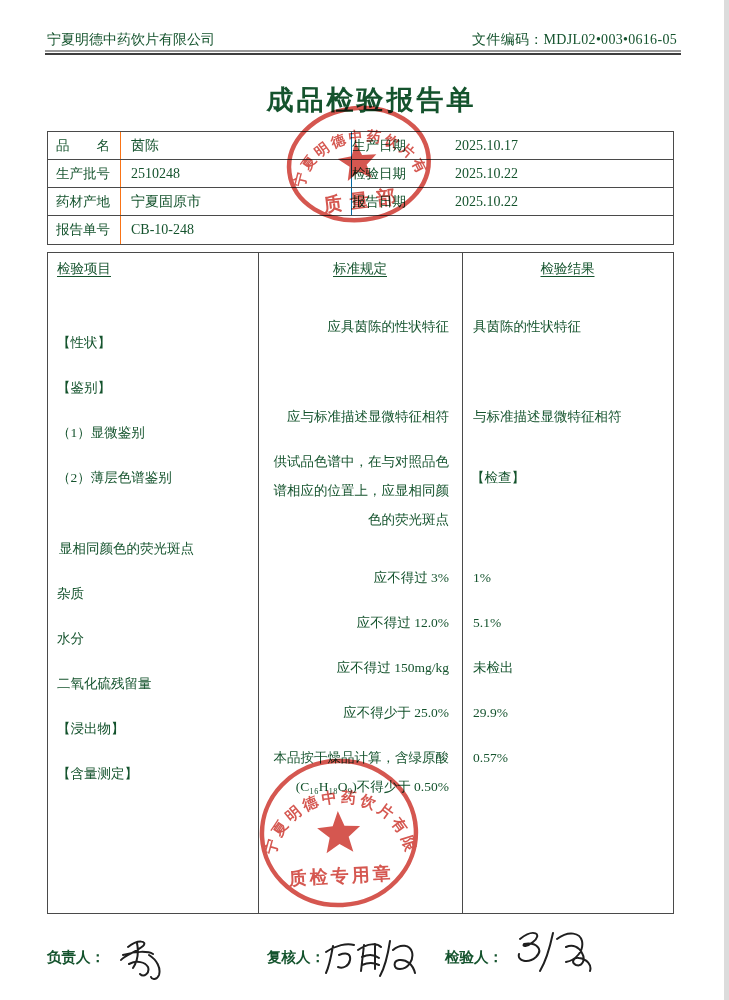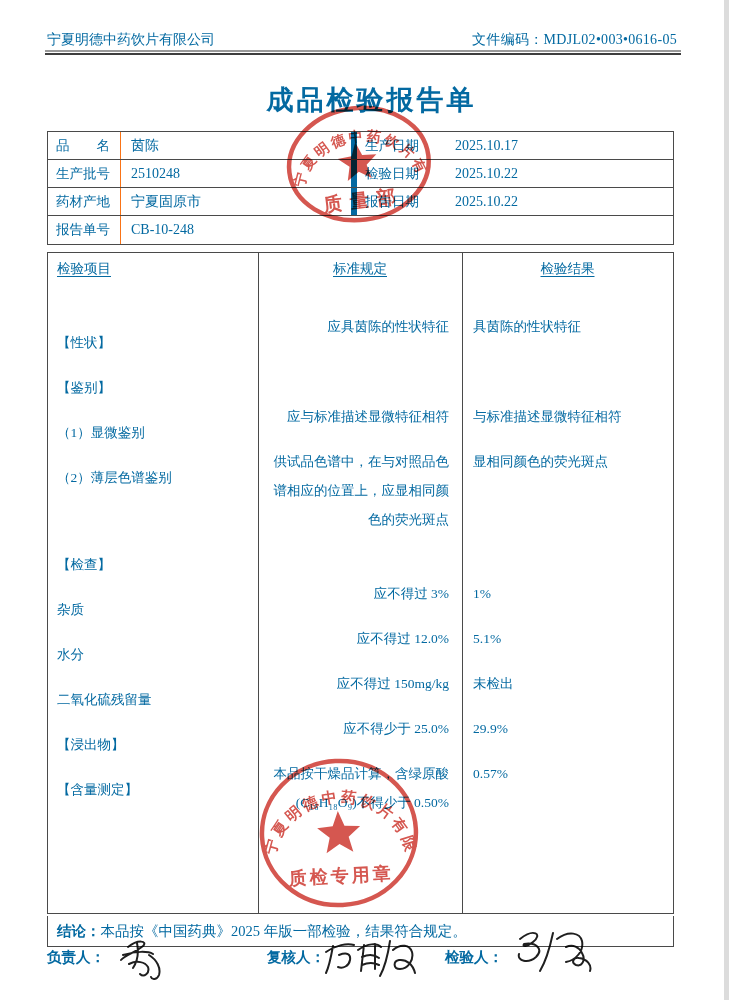--- a/index.html
+++ b/index.html
@@ -1,41 +1,41 @@
 <!DOCTYPE html>
 <html><head>
 <meta charset="utf-8">
 <style>
   * { margin:0; padding:0; box-sizing:border-box; }
   html,body { background:#ffffff; }
   .page {
     position:relative; width:729px; height:1000px; background:#ffffff;
     font-family:"Liberation Serif","DejaVu Serif","DejaVu Sans",serif;
-    color:#0369a1; overflow:hidden;
+    color:#14532d; overflow:hidden;
   }
   .scan-edge { position:absolute; right:0; top:0; width:5px; height:100%; background:#dcdcdc; }
 
   
   .doc-header { position:absolute; left:47px; right:52px; top:31px; height:18px;
     display:flex; justify-content:space-between; font-size:14px; line-height:18px; }
   .doc-code { letter-spacing:.3px; }
   .header-rule { position:absolute; left:45px; right:48px; top:50px; height:5px;
     border-top:2px solid #9a9a9a; border-bottom:2px solid #3e3e3e; }
 
   .page-title { position:absolute; left:14px; right:0; top:82px; text-align:center;
     font-size:27px; font-weight:bold; letter-spacing:3px; }
 
   
   .info-table { position:absolute; left:47px; top:131px; width:627px; border:1px solid #4a4a4a; }
   .info-row { display:flex; height:28px; border-bottom:1px solid #4a4a4a; font-size:13.5px; }
   .info-row:last-child { border-bottom:none; }
   .i-cell { display:flex; align-items:center; }
   .i-label  { width:73px; border-right:1px solid #f97316; padding-left:8px; }
   .i-value  { width:230px; padding-left:10px; font-size:14px; }
-  .i-label2 { width:96px; border-left:6px solid #0369a1; padding-left:8px; }
+  .i-label2 { width:96px; border-left:1px solid #0369a1; }
   .i-value2 { flex:1; padding-left:8px; font-size:14px; }
   .i-value.wide { flex:1; }
 
   
   .main-table { position:absolute; left:47px; top:252px; width:627px; height:662px;
     border:1px solid #4a4a4a; }
   .v-div { position:absolute; top:0; bottom:0; width:1px; background:#4a4a4a; }
   .v-div.d1 { left:210px; } .v-div.d2 { left:414px; }
   .spec-grid { display:grid; grid-template-columns:210px 204px 211px; width:625px; }
   .th { height:59px; padding-top:7px; font-size:13.5px; }
@@ -118,23 +118,23 @@
       <div class="cell c1">【鉴别】</div>
       <div class="cell c2"></div>
       <div class="cell c3"></div>
 
       <div class="cell c1">（1）显微鉴别</div>
       <div class="cell c2">应与标准描述显微特征相符</div>
       <div class="cell c3">与标准描述显微特征相符</div>
 
       <div class="cell c1">（2）薄层色谱鉴别</div>
       <div class="cell c2">供试品色谱中，在与对照品色谱相应的位置上，应显相同颜色的荧光斑点</div>
+      <div class="cell c1">【检查】</div>
+
       <div class="cell c3">显相同颜色的荧光斑点</div>
-
-      <div class="cell c1">【检查】</div>
       <div class="cell c2"></div>
       <div class="cell c3"></div>
 
       <div class="cell c1">杂质</div>
       <div class="cell c2">应不得过 3%</div>
       <div class="cell c3">1%</div>
 
       <div class="cell c1">水分</div>
       <div class="cell c2">应不得过 12.0%</div>
       <div class="cell c3">5.1%</div>
@@ -146,24 +146,20 @@
       <div class="cell c1">【浸出物】</div>
       <div class="cell c2">应不得少于 25.0%</div>
       <div class="cell c3">29.9%</div>
 
       <div class="cell c1">【含量测定】</div>
       <div class="cell c2">本品按干燥品计算，含绿原酸(C₁₆H₁₈O₉)不得少于 0.50%</div>
       <div class="cell c3">0.57%</div>
     </div>
   </div>
 
-  <div class="conclusion">
-    <span class="lbl">结论：</span>
-    <span>本品按《中国药典》2025 年版一部检验，结果符合规定。</span>
-  </div>
 
   <div class="sign-row">
     <span class="sig-label s1">负责人：</span>
     <span class="sig-label s2">复核人：</span>
     <span class="sig-label s3">检验人：</span>
   </div>
 
   <svg class="sig-svg" style="left:112px; top:934px;" width="85" height="52" viewBox="0 0 85 52">
     <path d="M16,13 C26,5 36,7 31,12 C24,18 13,21 9,26 M11,21 C24,17 36,17 41,20 M25,9 C27,19 25,28 21,34 M17,30 C25,26 33,28 36,33 C38,39 32,44 28,40 M37,21 C45,26 49,34 47,41 C45,46 40,46 39,43"></path>
   </svg>

